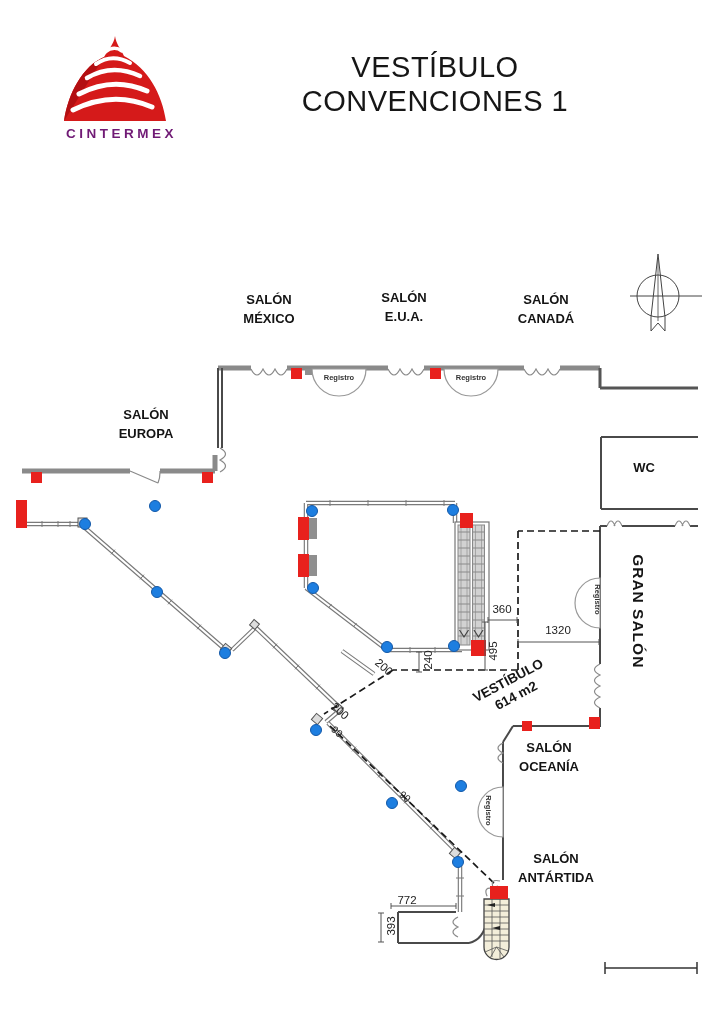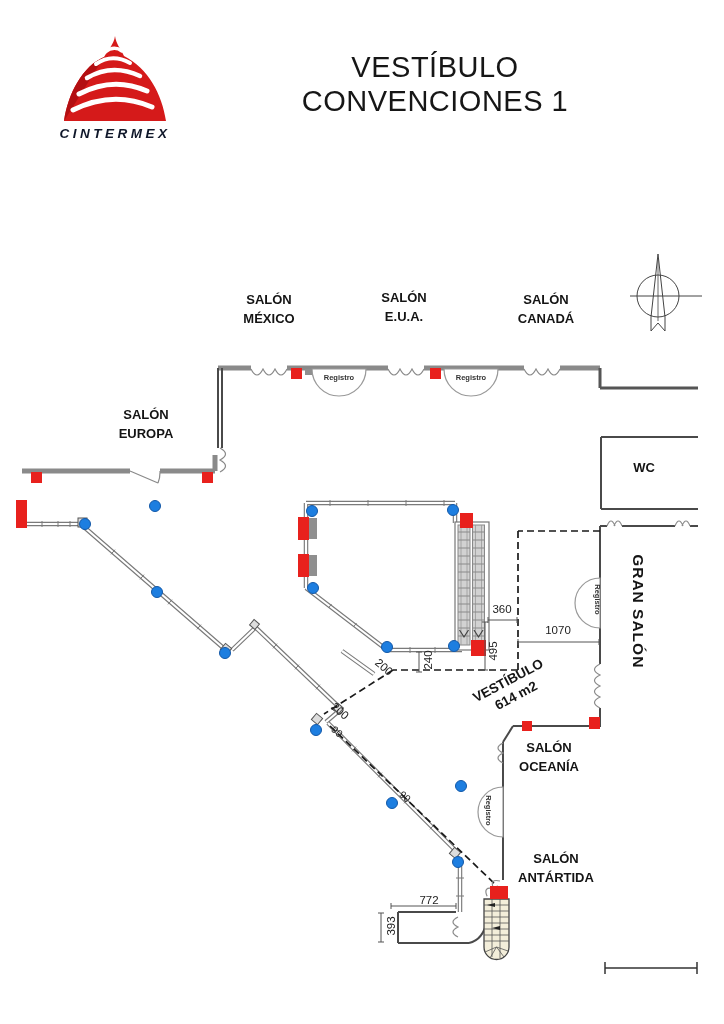--- a/index.html
+++ b/index.html
@@ -3,22 +3,22 @@
 <meta charset="utf-8">
 <style>
   html,body{margin:0;padding:0;background:#fff;}
   #stage{position:relative;width:724px;height:1024px;background:#fff;overflow:hidden;
          font-family:"Liberation Sans",sans-serif;border-radius:22px;}
   svg{position:absolute;left:0;top:0;}
   .lbl{position:absolute;font-weight:bold;color:#141414;text-align:center;
        white-space:pre-line;line-height:18.5px;font-size:13px;}
   .title{position:absolute;font-weight:400;color:#161616;text-align:center;
          white-space:pre-line;font-size:29px;line-height:34px;letter-spacing:.5px;}
-  .logo-text{position:absolute;font-weight:600;color:#0f172a;text-align:center;
-             font-size:13.5px;letter-spacing:3.5px;font-style:italic;}
+  .logo-text{position:absolute;font-weight:600;color:#701a75;text-align:right;
+             font-size:13.5px;letter-spacing:3.5px;}
   .reg{position:absolute;font-weight:bold;color:#333;text-align:center;font-size:7.5px;}
   .dim{position:absolute;font-weight:400;color:#222;text-align:center;
        font-size:11.5px;white-space:nowrap;}
   .rot90{transform:rotate(90deg);}
   .rotm90{transform:rotate(-90deg);}
 </style>
 </head>
 <body>
 
 <div id="stage">
@@ -197,23 +197,23 @@
 OCEANÍA</div>
   <div class="lbl" style="left:495px;top:850px;width:122px;">SALÓN
 ANTÁRTIDA</div>
 
   <div class="reg" style="left:309px;top:373px;width:60px;">Registro</div>
   <div class="reg" style="left:441px;top:373px;width:60px;">Registro</div>
   <div class="reg rot90" style="left:567px;top:595px;width:60px;">Registro</div>
   <div class="reg rot90" style="left:458px;top:806px;width:60px;">Registro</div>
 
   <div class="dim" style="left:484px;top:603px;width:36px;">360</div>
-  <div class="dim" style="left:529px;top:624px;width:58px;">1070</div>
+  <div class="dim" style="left:529px;top:624px;width:58px;">1320</div>
   <div class="dim rotm90" style="left:474px;top:645px;width:38px;">495</div>
   <div class="dim rotm90" style="left:409px;top:654px;width:38px;">240</div>
   <div class="dim" style="left:365px;top:661px;width:38px;transform:rotate(41deg);">200</div>
   <div class="dim" style="left:321px;top:705px;width:38px;transform:rotate(41deg);">200</div>
   <div class="dim" style="left:319px;top:726px;width:36px;font-size:10px;transform:rotate(41deg);">90</div>
   <div class="dim" style="left:387px;top:791px;width:36px;font-size:10px;transform:rotate(41deg);">90</div>
-  <div class="dim" style="left:400px;top:894px;width:58px;">772</div>
+  <div class="dim" style="left:378px;top:894px;width:58px;">772</div>
   <div class="dim rotm90" style="left:362px;top:920px;width:58px;">393</div>
 
 </div>
 
 </body></html>

